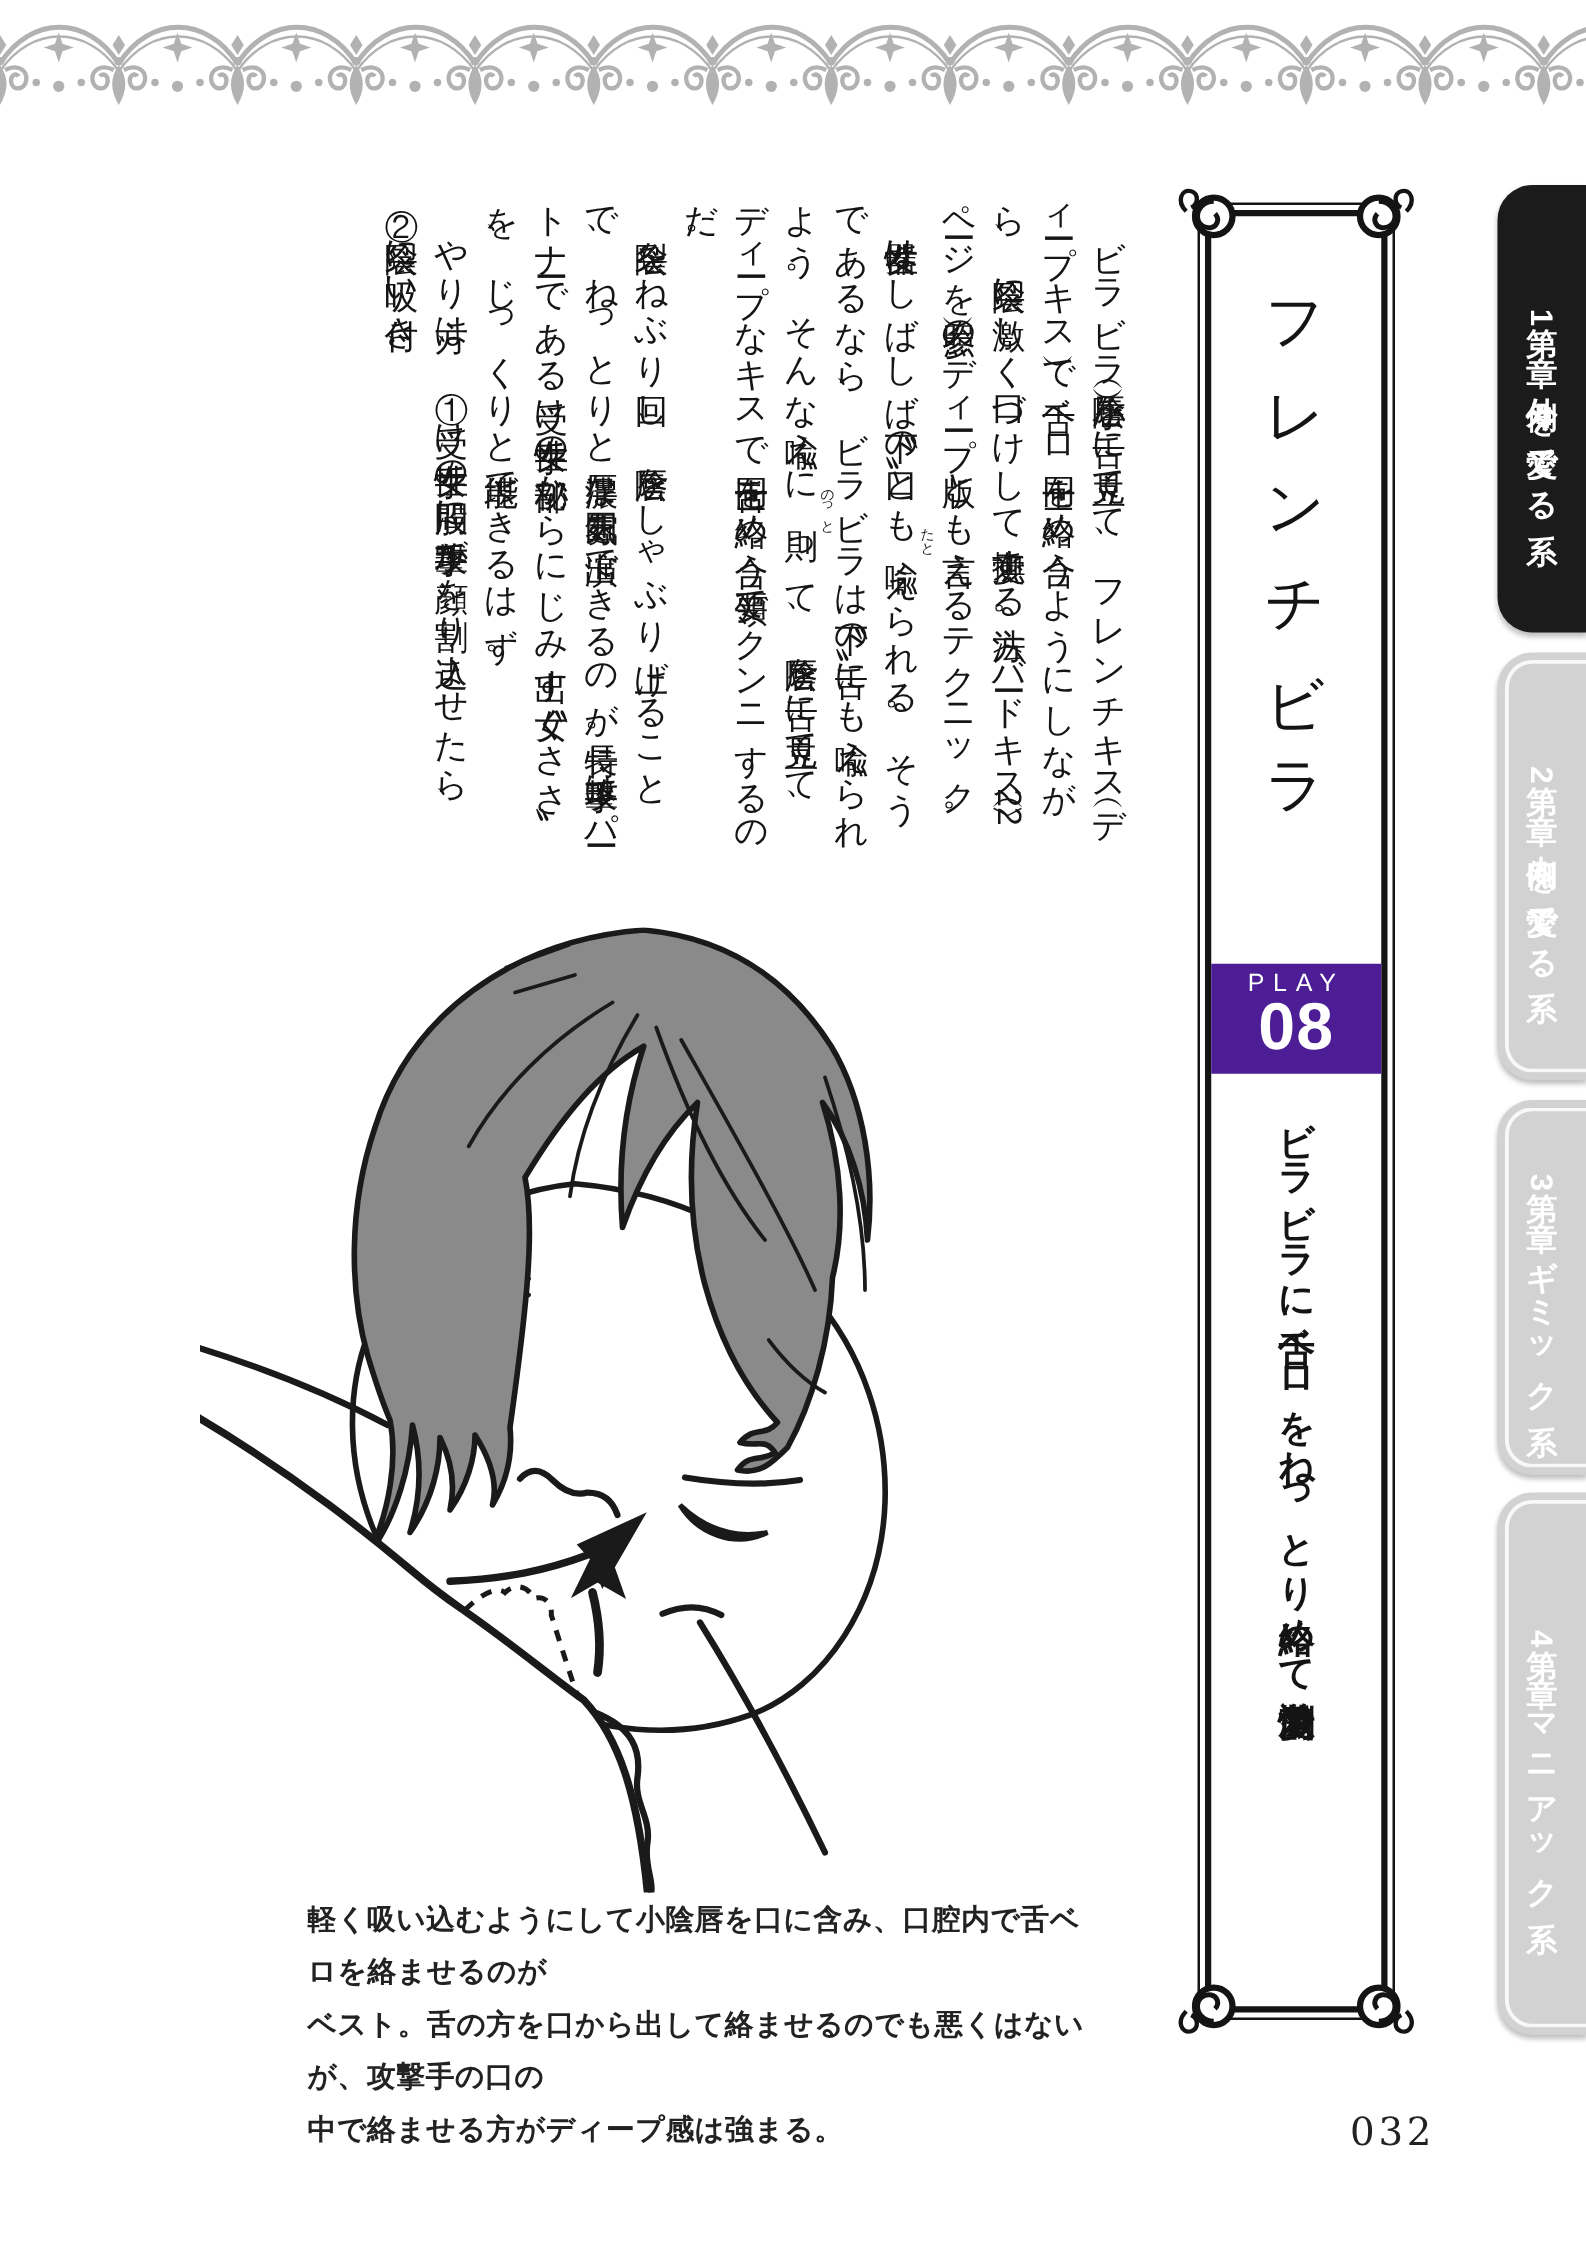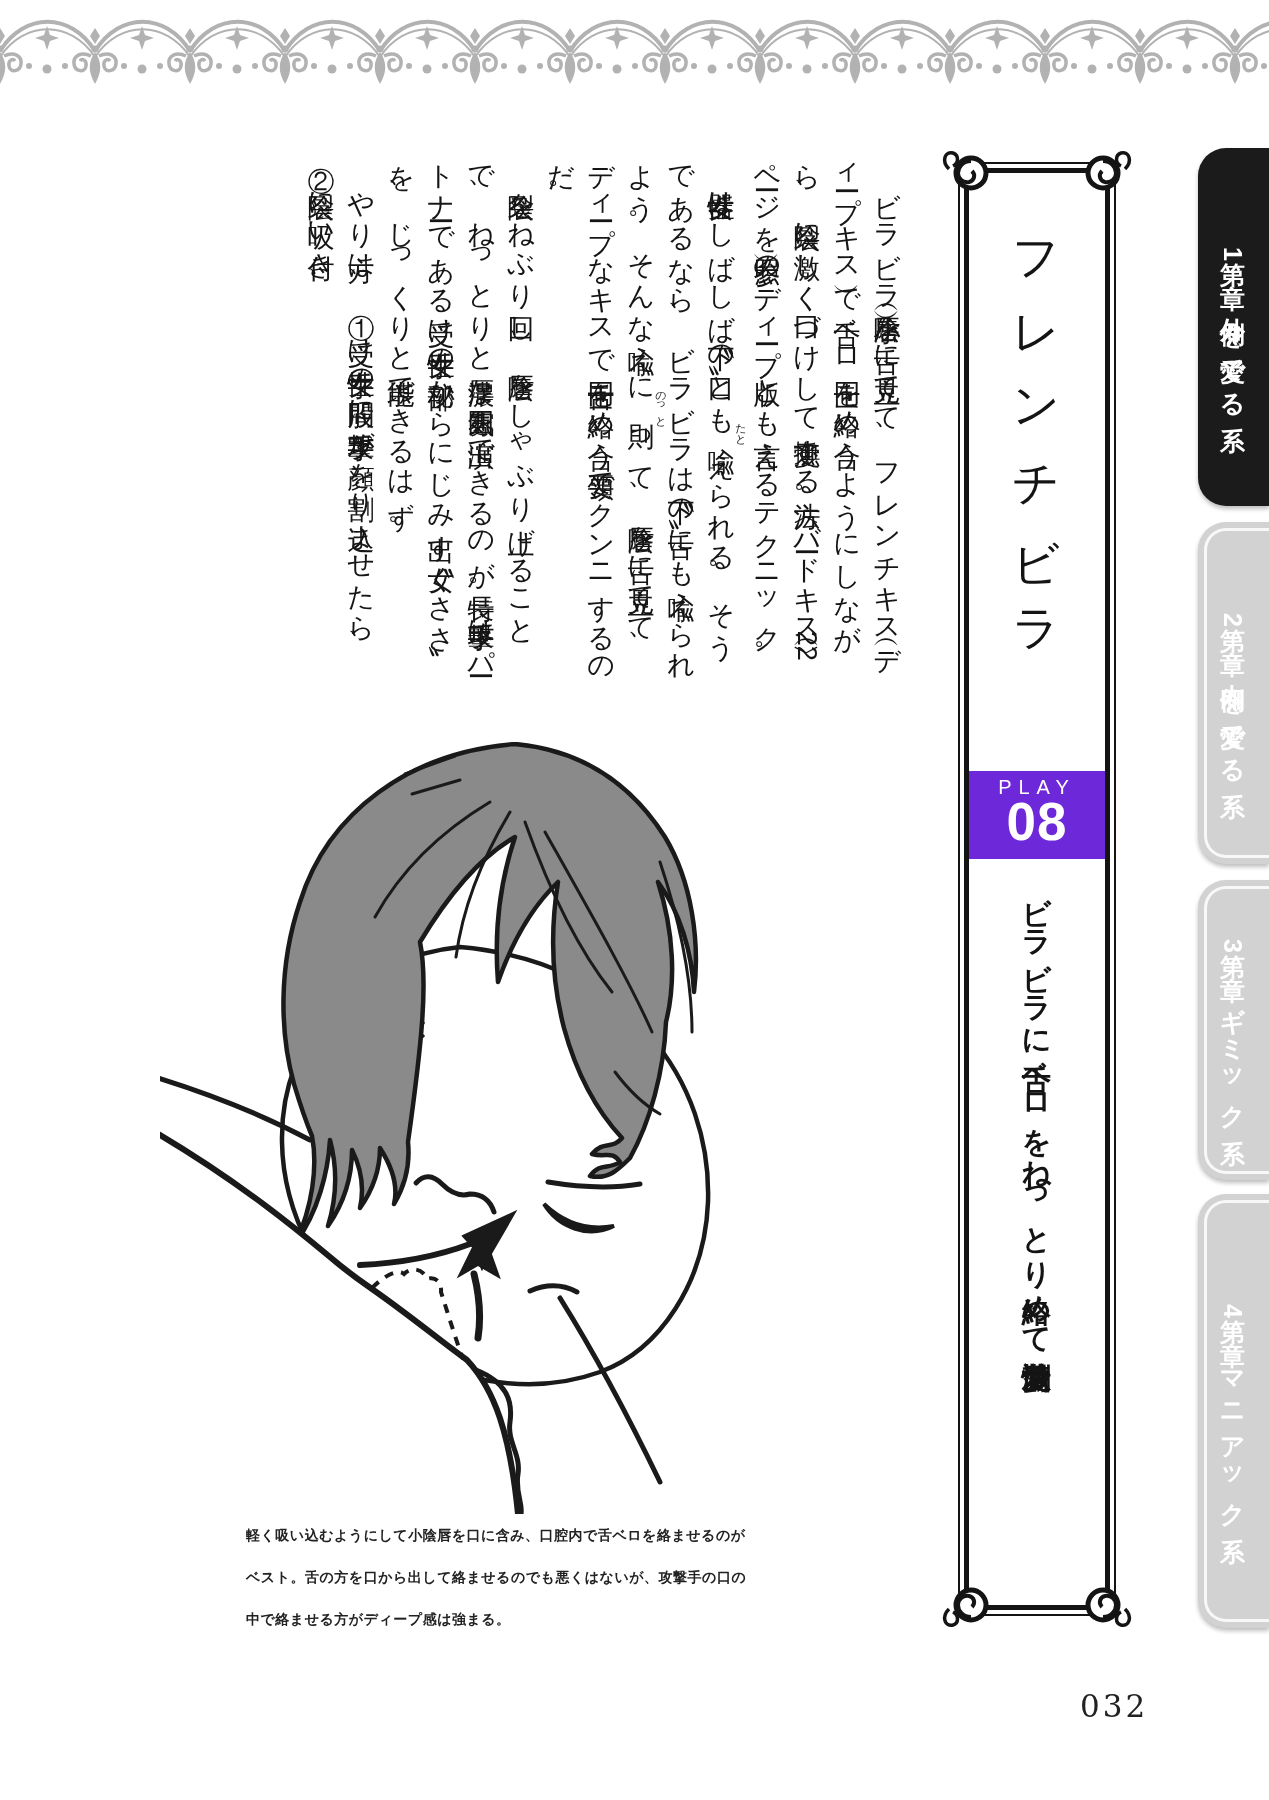--- a/index.html
+++ b/index.html
@@ -38,21 +38,21 @@
     background:#fff;
   }
   .corner{ position:absolute; width:64px; height:64px; }
   #page-title{
     position:absolute; top:38px; left:50%; transform:translateX(-50%);
     writing-mode:vertical-rl; font-size:47px; letter-spacing:.42em;
     font-weight:500; color:#141414; white-space:nowrap;
   }
   #play-badge{
     position:absolute; left:0; right:0; top:598px; height:88px;
-    background:#6d28d9; color:#fff; text-align:center;
+    background:#4c1d95; color:#fff; text-align:center;
   }
   #play-label{ font-size:20px; letter-spacing:7px; margin-top:5px; }
   #play-number{ font-size:53px; font-weight:bold; line-height:1; margin-top:-4px; letter-spacing:1px;}
   #page-subtitle{
     position:absolute; top:704px; left:50%; transform:translateX(-50%);
     writing-mode:vertical-rl; font-size:29px; font-weight:bold;
     letter-spacing:0; color:#141414; white-space:nowrap;
   }
 
   
@@ -60,21 +60,21 @@
     position:absolute; left:143px; top:146px; width:764px; height:524px;
     writing-mode:vertical-rl; text-orientation:mixed;
     font-size:27px; line-height:40px; letter-spacing:0; color:#151515;
   }
   #body-text p{ margin:0; text-indent:1em; }
   #body-text rt{ font-size:11px; letter-spacing:0; }
 
   
   #caption{
     position:absolute; left:246px; top:1514px; width:640px;
-    font-size:14px; line-height:42px; font-weight:bold; color:#222;
+    font-size:23px; line-height:42px; font-weight:bold; color:#222;
     white-space:pre-line; letter-spacing:.5px;
   }
 
   #page-number{
     position:absolute; left:1080px; top:1688px;
     font-family:"DejaVu Serif", serif; font-size:31px; letter-spacing:3px; color:#222;
   }
 
   #illustration{ position:absolute; left:160px; top:742px; width:730px; height:772px; }
 </style>

